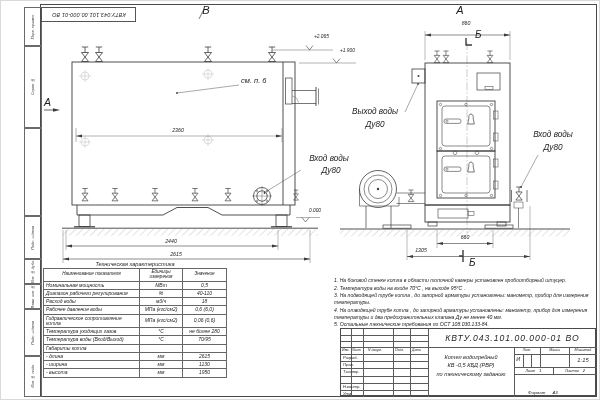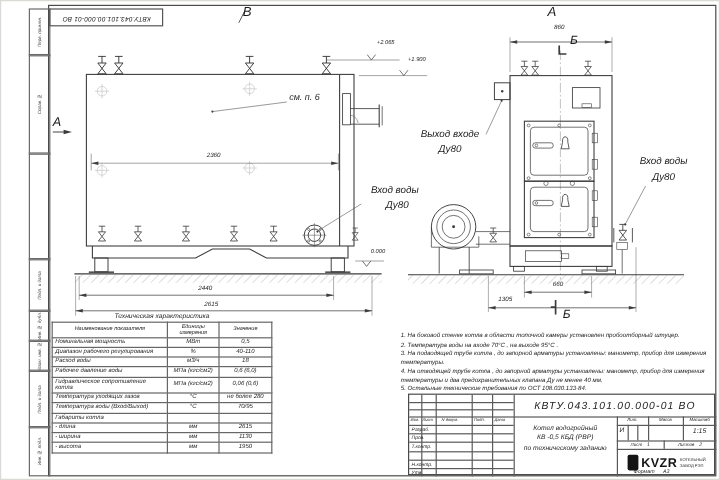--- a/index.html
+++ b/index.html
@@ -287,21 +287,21 @@
   <div class="t c" style="left:178px;top:128px;font-size:5.2px;">2360</div>
   <div class="t c" style="left:329px;top:155px;font-size:8.2px;">Вход воды</div>
   <div class="t c" style="left:331px;top:167px;font-size:8.2px;">Ду80</div>
   <div class="t" style="left:309px;top:209px;font-size:4.8px;">0.000</div>
   <div class="t c" style="left:171px;top:239px;font-size:5.2px;">2440</div>
   <div class="t c" style="left:176px;top:252px;font-size:5.2px;">2615</div>
 
   <div class="t c" style="left:460px;top:5px;font-size:11px;">А</div>
   <div class="t c" style="left:466px;top:21px;font-size:5.2px;">860</div>
   <div class="t" style="left:475px;top:30px;font-size:10px;">Б</div>
-  <div class="t c" style="left:375px;top:108px;font-size:8.2px;">Выход входе</div>
+  <div class="t c" style="left:375px;top:108px;font-size:8.2px;">Выход воды</div>
   <div class="t c" style="left:375px;top:121px;font-size:8.2px;">Ду80</div>
   <div class="t c" style="left:553px;top:131px;font-size:8.2px;">Вход воды</div>
   <div class="t c" style="left:553px;top:144px;font-size:8.2px;">Ду80</div>
   <div class="t c" style="left:465px;top:235px;font-size:5.2px;">660</div>
   <div class="t c" style="left:421px;top:248px;font-size:5.2px;">1305</div>
   <div class="t" style="left:469px;top:258px;font-size:10px;">Б</div>
 
   <div class="notes">
     <div class="note">1.  На боковой стенке котла в области топочной камеры установлен пробоотборный штуцер.</div>
     <div class="note">2.  Температура воды на входе  70°С ,  на выходе  95°С .</div>
@@ -434,28 +434,20 @@
     <div class="cell-t" style="left:242px;top:28.5px;font-size:5.8px;font-style:italic;transform:translateX(-50%);">1:15</div>
     <div class="rowflex" style="left:173px;top:38px;width:39px;height:7px;">
       <span style="font-size:3.8px;font-style:italic;">Лист</span>
       <span style="font-size:4.2px;font-style:italic;">1</span>
     </div>
     <div class="rowflex" style="left:212px;top:38px;width:44px;height:7px;">
       <span style="font-size:3.8px;font-style:italic;">Листов</span>
       <span style="font-size:4.2px;font-style:italic;">2</span>
     </div>
 
-    <div class="logo">
-      <div class="emblem"></div>
-      <span class="kvzr">KVZR</span>
-      <div class="logosub">
-        <span>КОТЕЛЬНЫЙ</span>
-        <span>ЗАВОД РЭП</span>
-      </div>
-    </div>
   </div>
 
   <div class="fmt">
     <span>Формат</span>
     <span>А3</span>
   </div>
 
 </div>
 
 </body></html>

